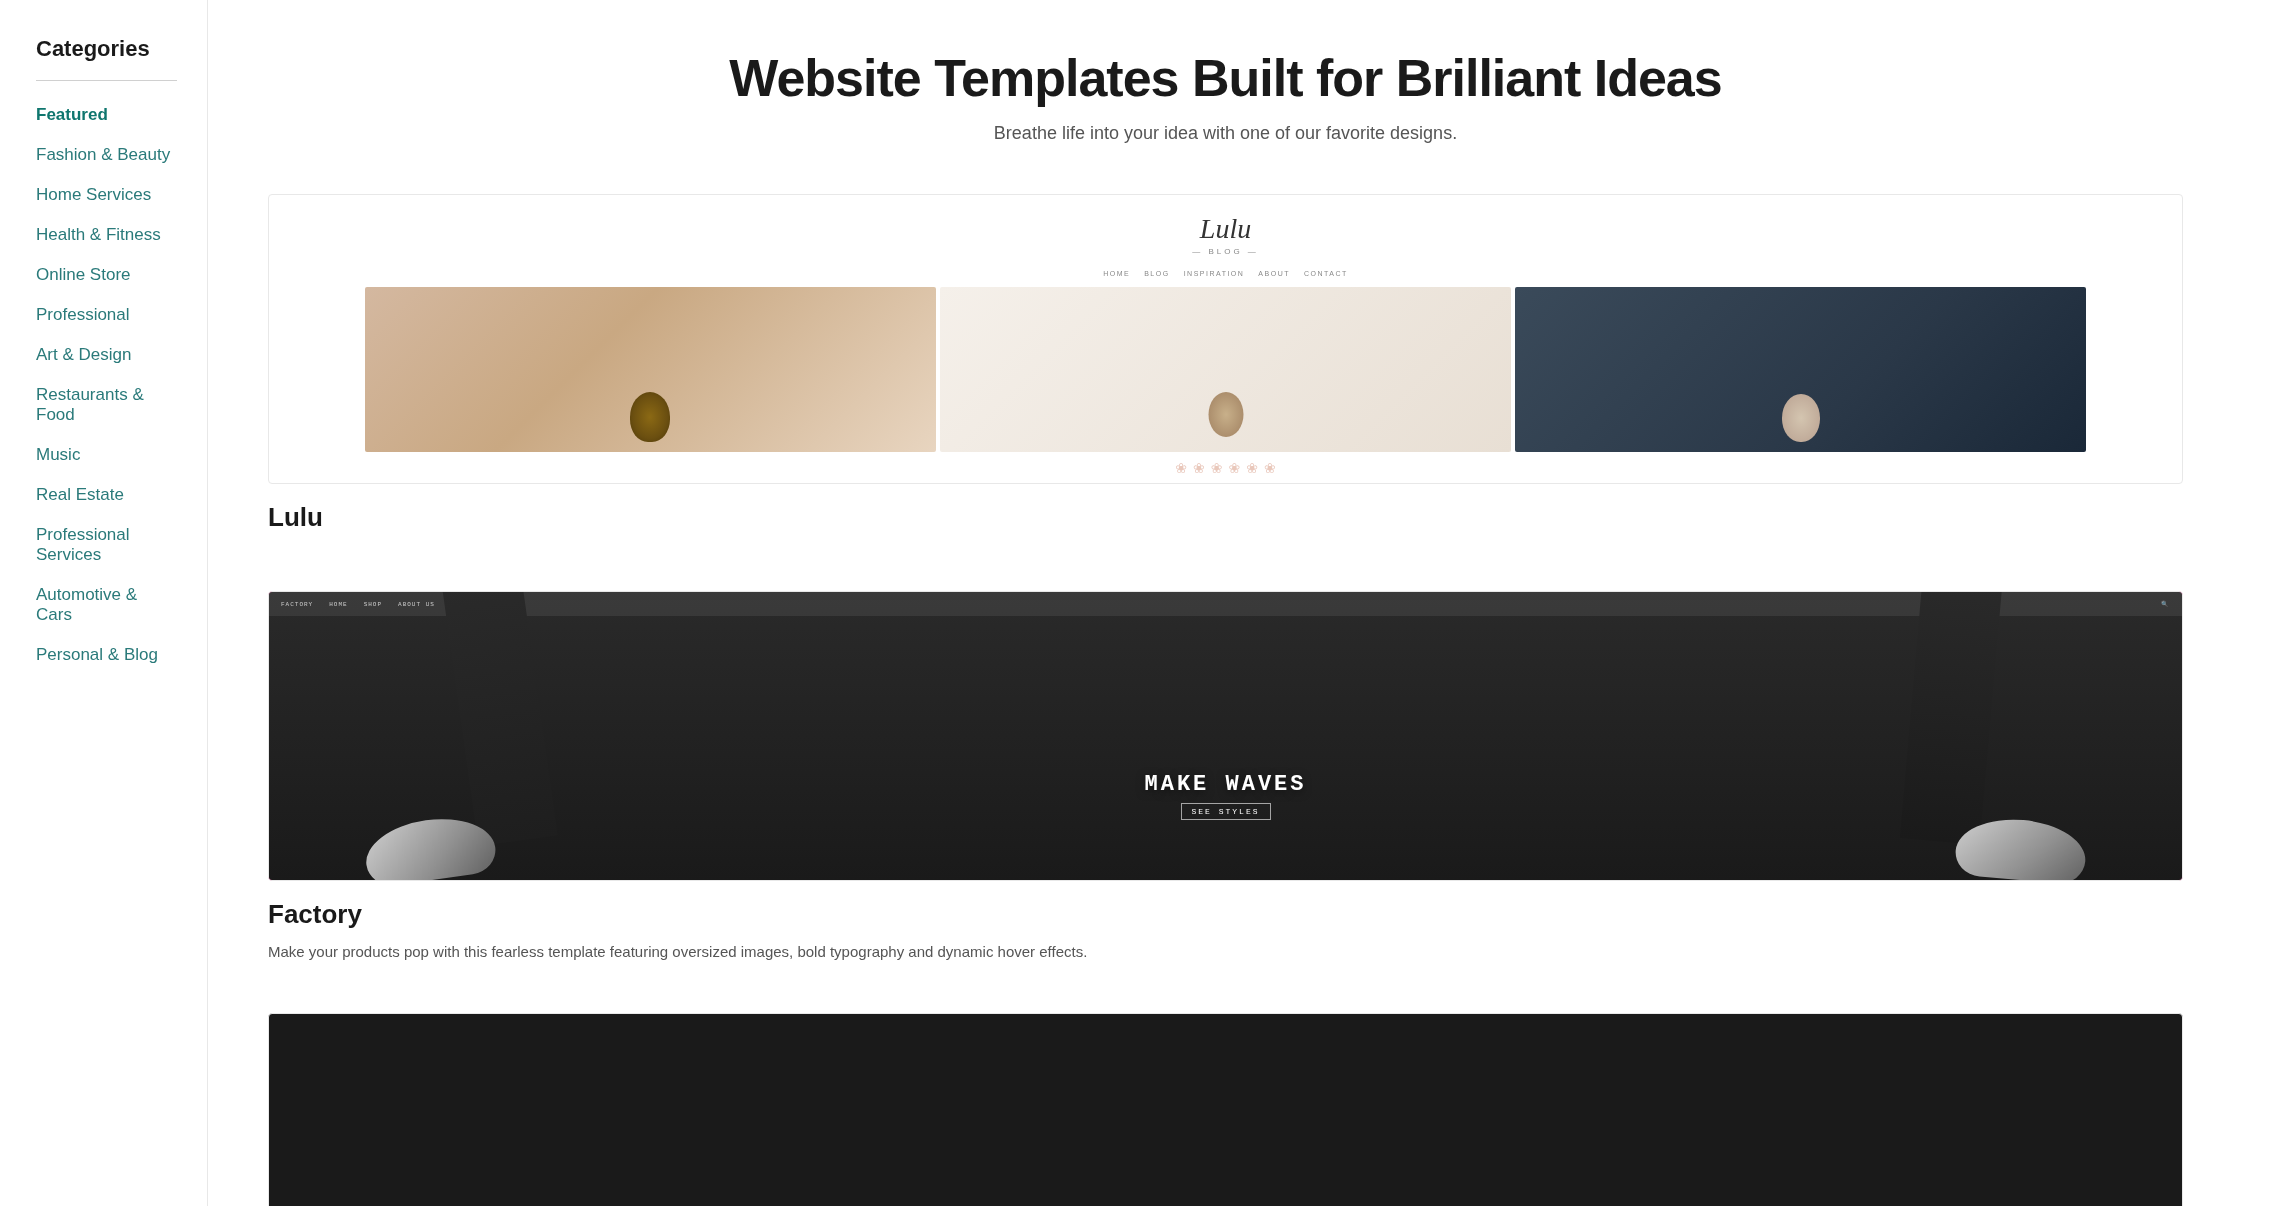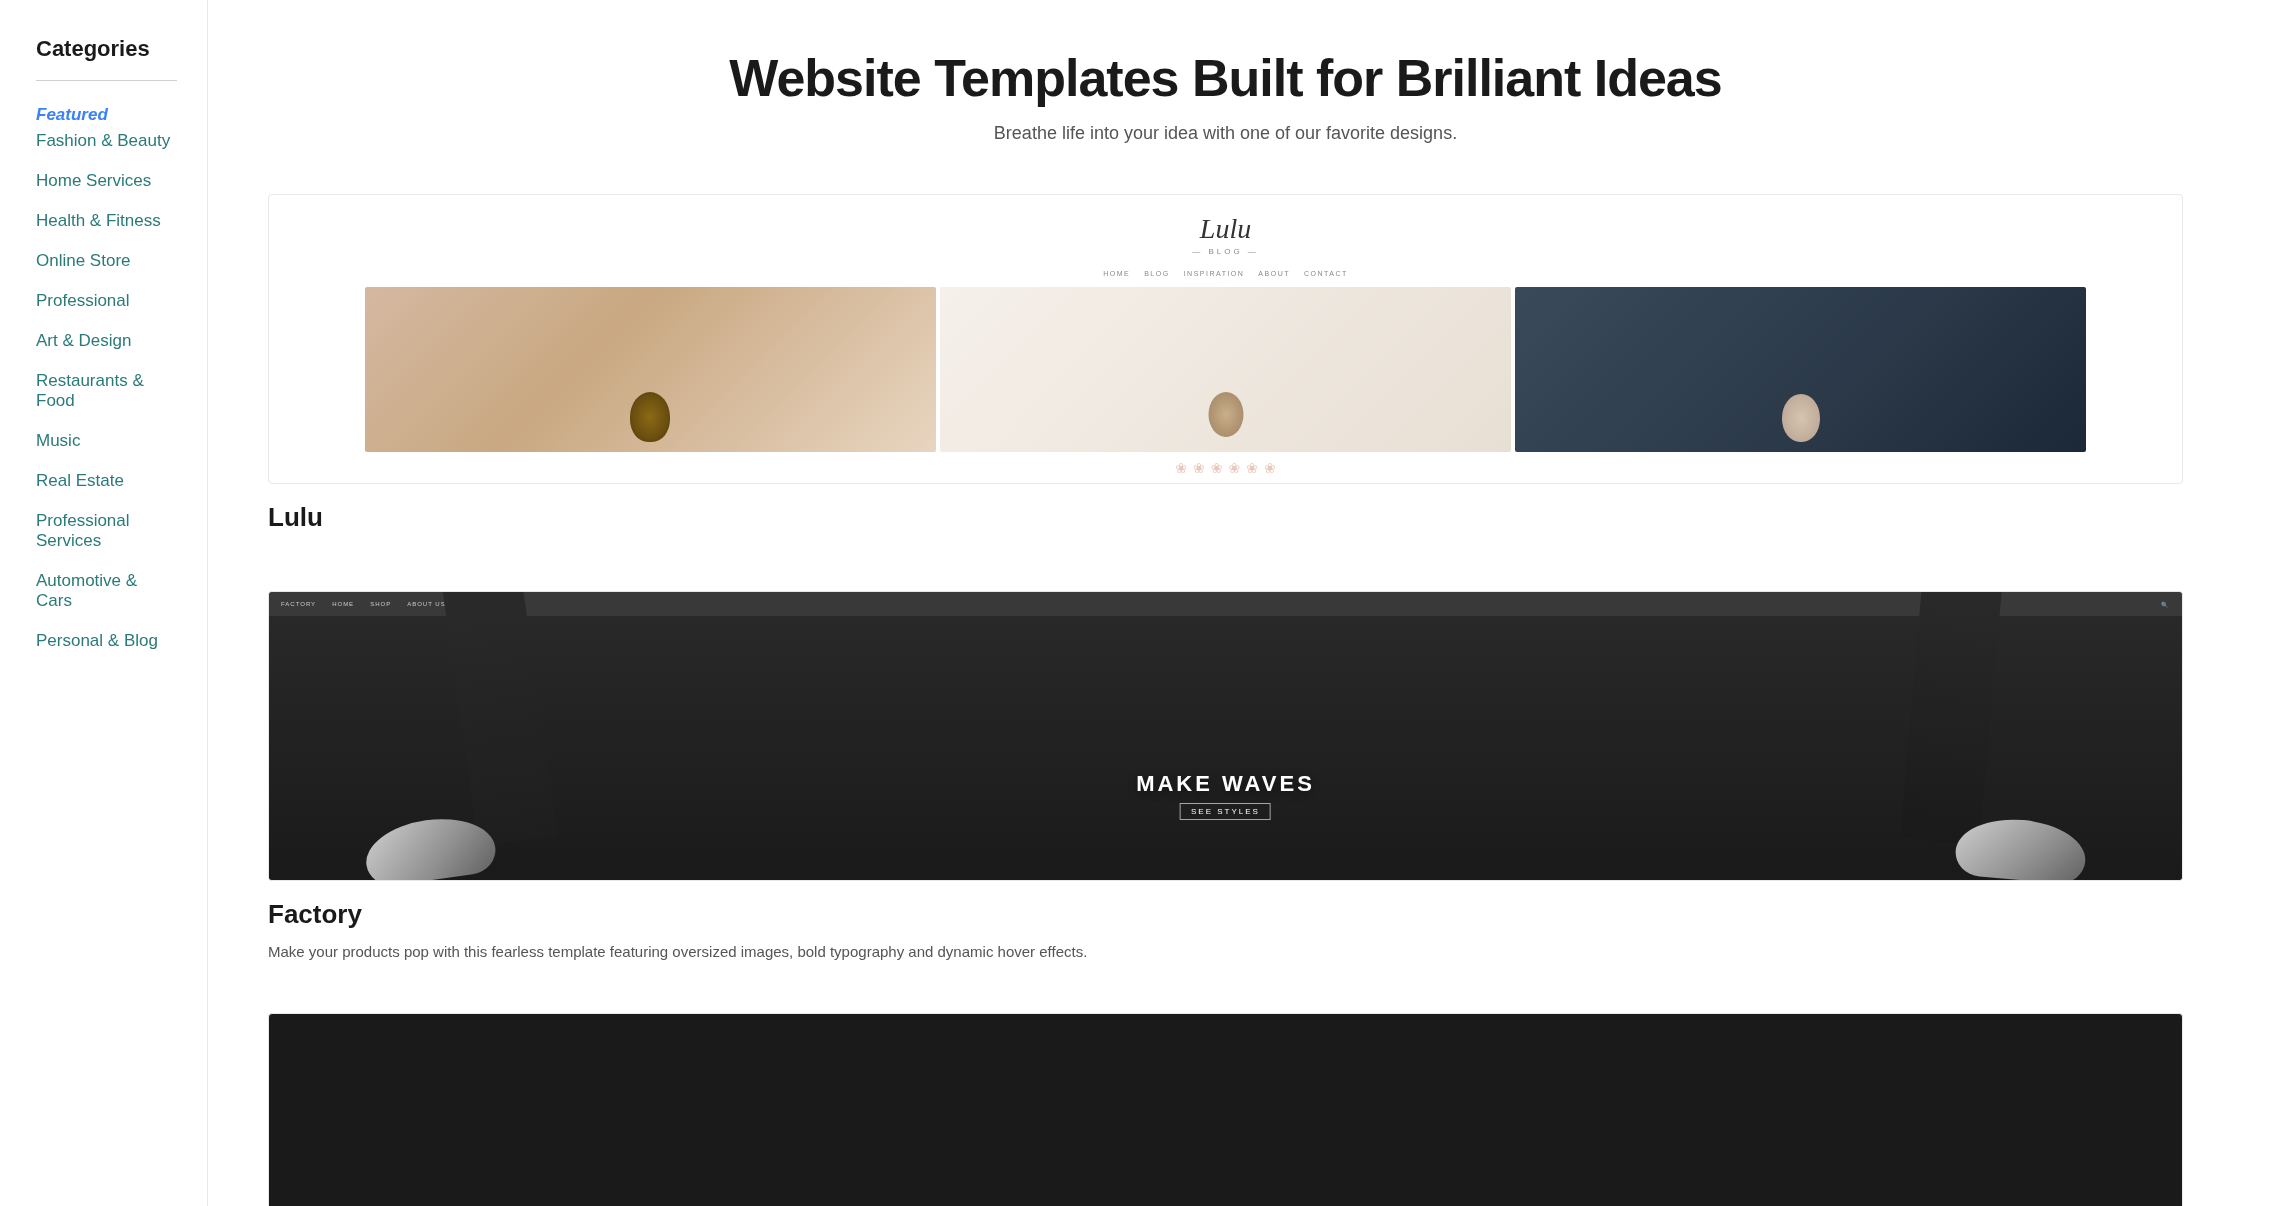--- a/index.html
+++ b/index.html
@@ -38,24 +38,23 @@
     .sidebar-nav li a {
       text-decoration: none;
       font-size: 17px;
       color: #2a7a7a;
       font-weight: 400;
       cursor: pointer;
     }
     .sidebar-featured {
       font-size: 17px;
       font-weight: 600;
-      color: #3b82f6;
-      margin-bottom: 6px;
+      color: #0f766e;
+      margin-bottom: 20px;
       cursor: pointer;
-      font-style: italic;
     }
     .main-content {
       flex: 1;
       padding: 50px 92px 60px 60px;
     }
     .main-header {
       text-align: center;
       margin-bottom: 50px;
     }
     .main-header h1 {
@@ -186,20 +185,21 @@
       color: #d4927a;
     }
 
     .template-thumbnail.factory {
       background: #ec4899;
       display: flex;
       align-items: center;
       justify-content: center;
       position: relative;
       overflow: hidden;
+      font-family: Liberation Mono, monospace;
     }
     .factory-bg {
       position: absolute;
       inset: 0;
       background: linear-gradient(180deg, #2a2a2a 0%, #1a1a1a 100%);
     }
     .factory-topbar {
       position: absolute;
       top: 0;
       left: 0;

